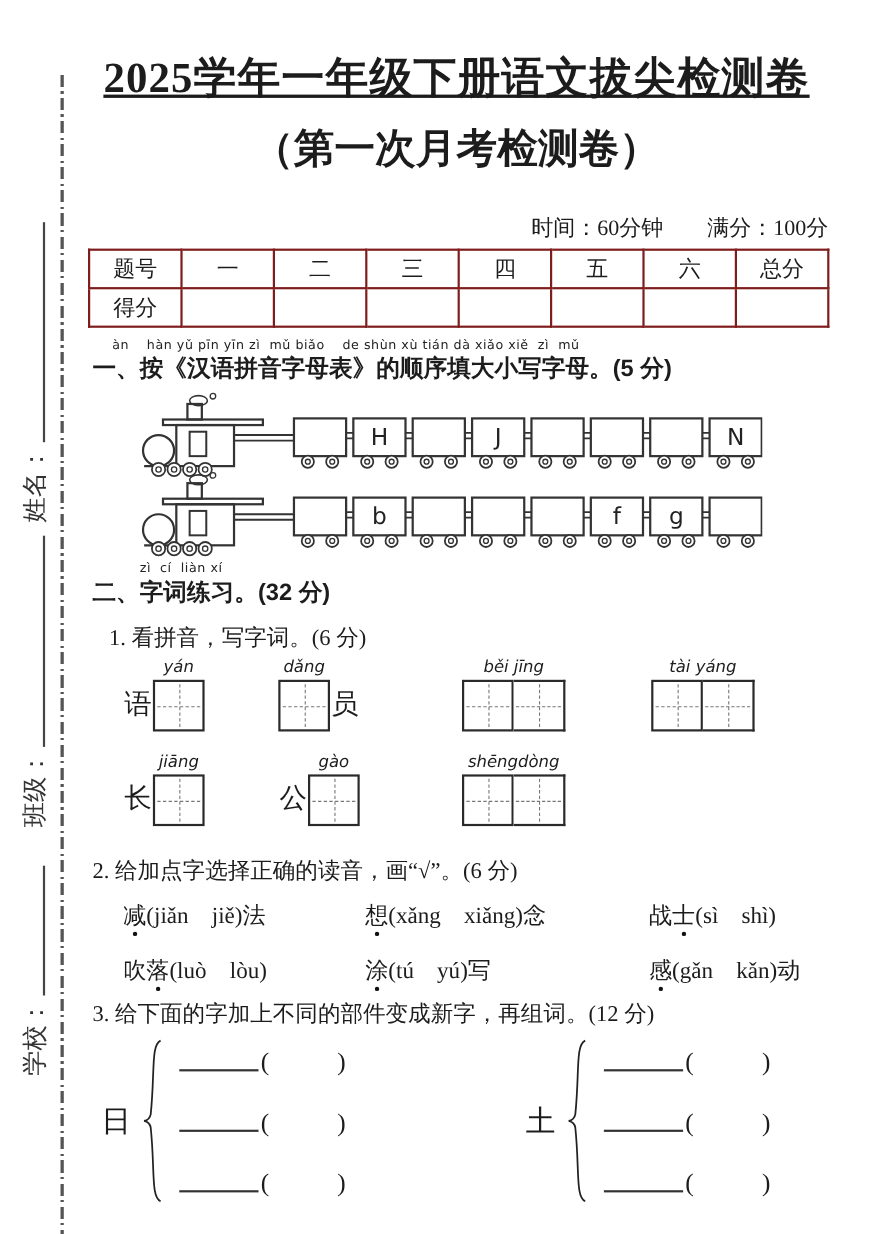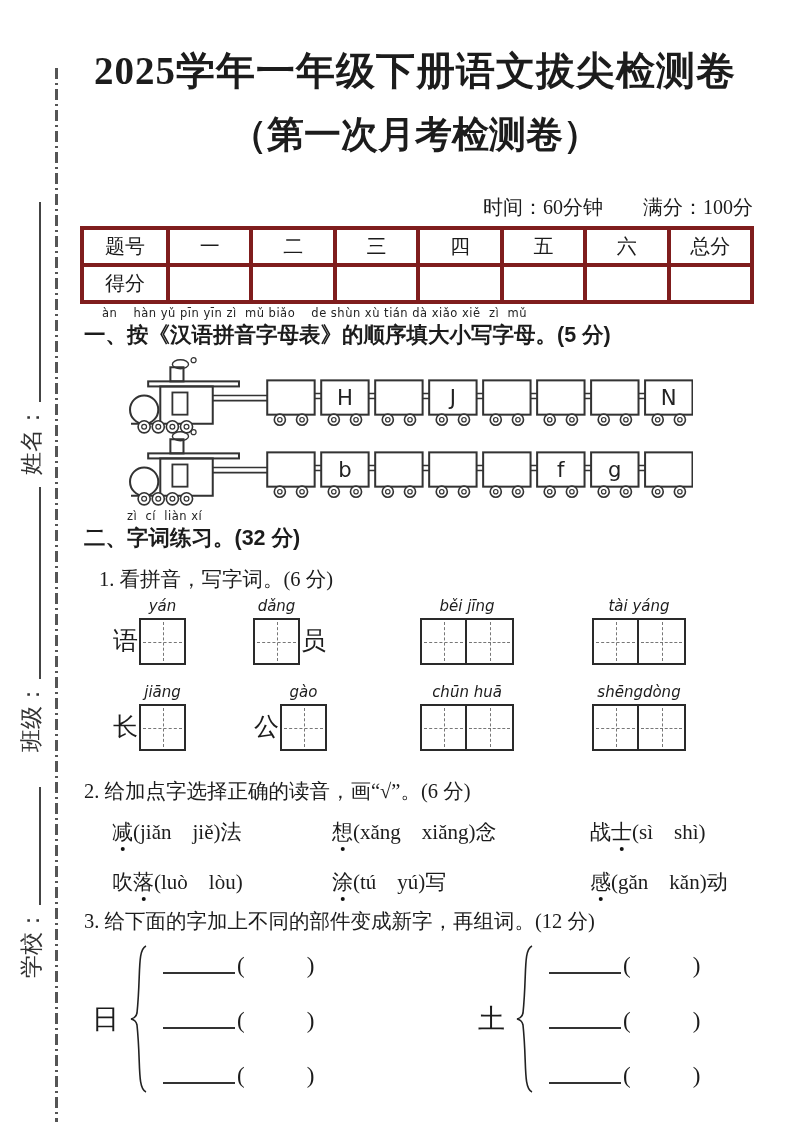--- a/index.html
+++ b/index.html
@@ -10,27 +10,27 @@
     background-image:repeating-linear-gradient(to bottom,#555 0 11px,transparent 11px 15px,#555 15px 17px,transparent 17px 21px);}
   .sb{position:absolute;height:30px;line-height:30px;transform:rotate(-90deg);
       white-space:nowrap;font-size:23px;color:#333;text-align:left;}
   .sb .uline{display:inline-block;border-bottom:2.5px solid #444;height:18px;vertical-align:-2px;margin-left:4px;}
   .sb1{left:-123px;top:305px;width:310px;}
   .sb2{left:-118px;top:587px;width:300px;}
   .sb3{left:-76px;top:855px;width:216px;}
   .w205{width:200px;} .w195{width:192px;} .w115{width:118px;}
   
   .title{position:absolute;left:70px;top:44px;width:690px;margin:0;text-align:center;
-         font-size:39px;font-weight:bold;letter-spacing:1px;}
+         font-size:39px;font-weight:bold;letter-spacing:1px;text-decoration:underline;}
   .subtitle{position:absolute;left:70px;top:110px;width:690px;margin:0;text-align:center;
          font-size:37px;font-weight:bold;}
   .time{position:absolute;right:40px;top:194px;font-size:20px;}
   
   .score-table{position:absolute;left:80px;top:226px;width:674px;border-collapse:collapse;table-layout:fixed;}
-  .score-table td{border:4px solid #7f1d1d;height:33px;text-align:center;font-size:20px;padding:0;}
+  .score-table td{border:2px solid #7f1d1d;height:33px;text-align:center;font-size:20px;padding:0;}
   .score-table td.lab{width:82px;}
   
   .pinyin{position:absolute;font-family:"DejaVu Sans","Liberation Sans",sans-serif;
           font-size:11.5px;color:#222;white-space:pre;letter-spacing:.5px;}
   .heading{position:absolute;font-family:"Liberation Sans","DejaVu Sans",sans-serif;
            font-weight:bold;font-size:21.5px;white-space:nowrap;}
   .s1py{left:102px;top:306px;}
   .s1title{left:84px;top:320px;}
   .s2py{left:127px;top:509px;}
   .s2title{left:84px;top:523px;}
@@ -350,29 +350,20 @@
         <span class="q1-side">公</span>
         <span class="q1-core">
           <span class="q1-py">gào</span>
           <span class="boxes">
             <span class="hbox"></span>
           </span>
         </span>
       </div>
       <div class="q1-group">
         <span class="q1-core">
-          <span class="q1-py">chūn huā</span>
-          <span class="boxes">
-            <span class="hbox"></span>
-            <span class="hbox"></span>
-          </span>
-        </span>
-      </div>
-      <div class="q1-group">
-        <span class="q1-core">
           <span class="q1-py">shēngdòng</span>
           <span class="boxes">
             <span class="hbox"></span>
             <span class="hbox"></span>
           </span>
         </span>
       </div>
     </div>
 
   <div class="qtitle q2title">2. 给加点字选择正确的读音，画“√”。(6 分)</div>

